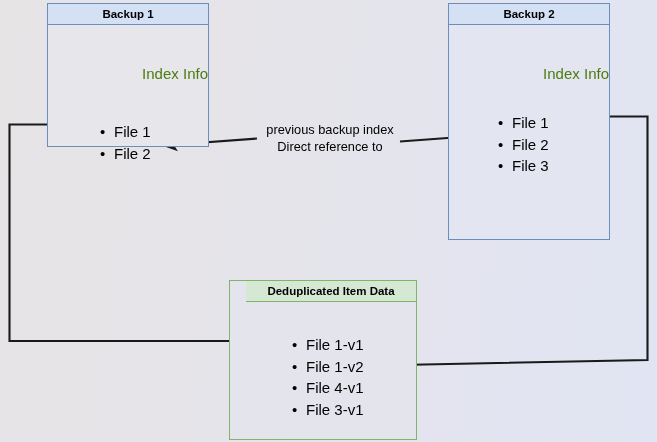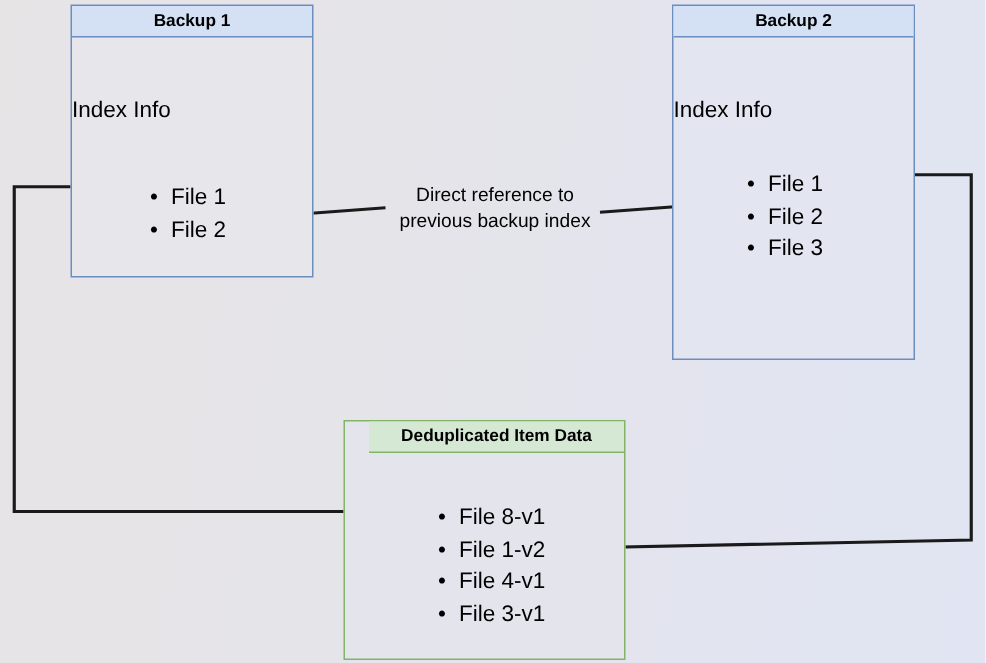--- a/index.html
+++ b/index.html
@@ -57,23 +57,23 @@
 
   .node-body {
     position: relative;
     height: calc(100% - 21px);
   }
 
   .index-title {
     position: absolute;
     left: 0;
     right: 0;
-    text-align: left;
+    text-align: right;
     font-size: 15px;
-    color: #000000;
+    color: #4d7c0f;
   }
 
   .file-list {
     position: absolute;
     margin: 0;
     padding: 0;
     list-style: none;
   }
   .file-list li {
     font-size: 15px;
@@ -121,21 +121,21 @@
     <g>
       <path d="M 576 116.5 L 647.5 116.5 L 647.5 360 L 375 365.5" fill="none" stroke="#1a1a1a" stroke-width="2.1" marker-end="url(#arrow)"></path>
     </g>
 
     <g>
       <path d="M 495 134.5 L 400 141.5" fill="none" stroke="#1a1a1a" stroke-width="2.1"></path>
       <path d="M 257 138.5 L 163 145.5" fill="none" stroke="#1a1a1a" stroke-width="2.1" marker-end="url(#arrow)"></path>
     </g>
   </svg>
 
-  <div class="node" style="left:47px; top:3px; width:162px; height:182px;">
+  <div class="node" style="left:47px; top:3px; width:162px; height:144px;">
     <div class="node-header">Backup 1</div>
     <div class="node-body">
       <div class="index-title" style="top:40px;">Index Info</div>
       <ul class="file-list" style="left:52px; top:96px;">
         <li>File 1</li>
         <li>File 2</li>
       </ul>
     </div>
   </div>
 
@@ -148,26 +148,26 @@
         <li>File 2</li>
         <li>File 3</li>
       </ul>
     </div>
   </div>
 
   <div class="node green" style="left:229px; top:280px; width:188px; height:160px;padding-left:16px;">
     <div class="node-header">Deduplicated Item Data</div>
     <div class="node-body">
       <ul class="file-list" style="left:46px; top:32px;">
-        <li>File 8-v1</li>
+        <li>File 1-v1</li>
         <li>File 1-v2</li>
         <li>File 4-v1</li>
         <li>File 3-v1</li>
       </ul>
     </div>
   </div>
 
   <div class="caption" style="left:252px; top:121px; width:156px;">
+    <div>previous backup index</div>
     <div>Direct reference to</div>
-    <div>previous backup index</div>
   </div>
 
 </div>
 
 </body></html>

